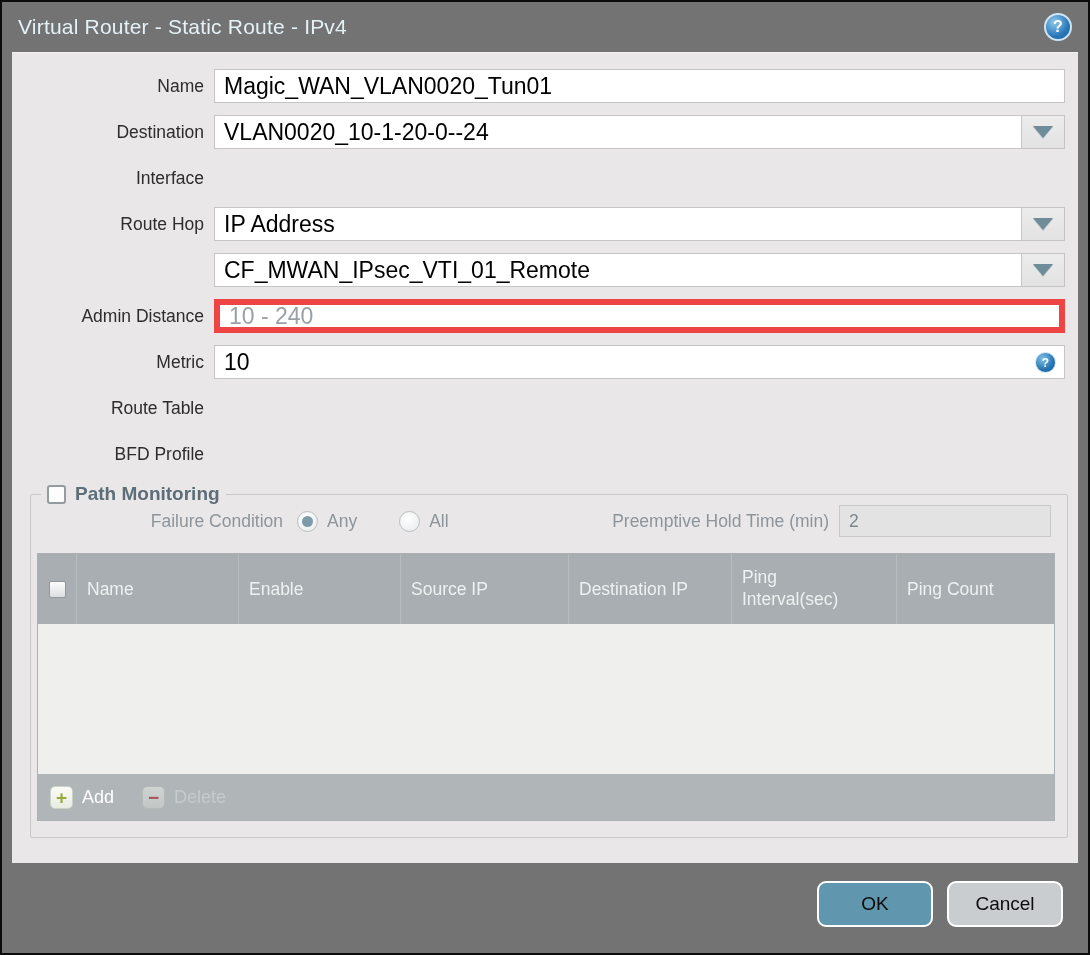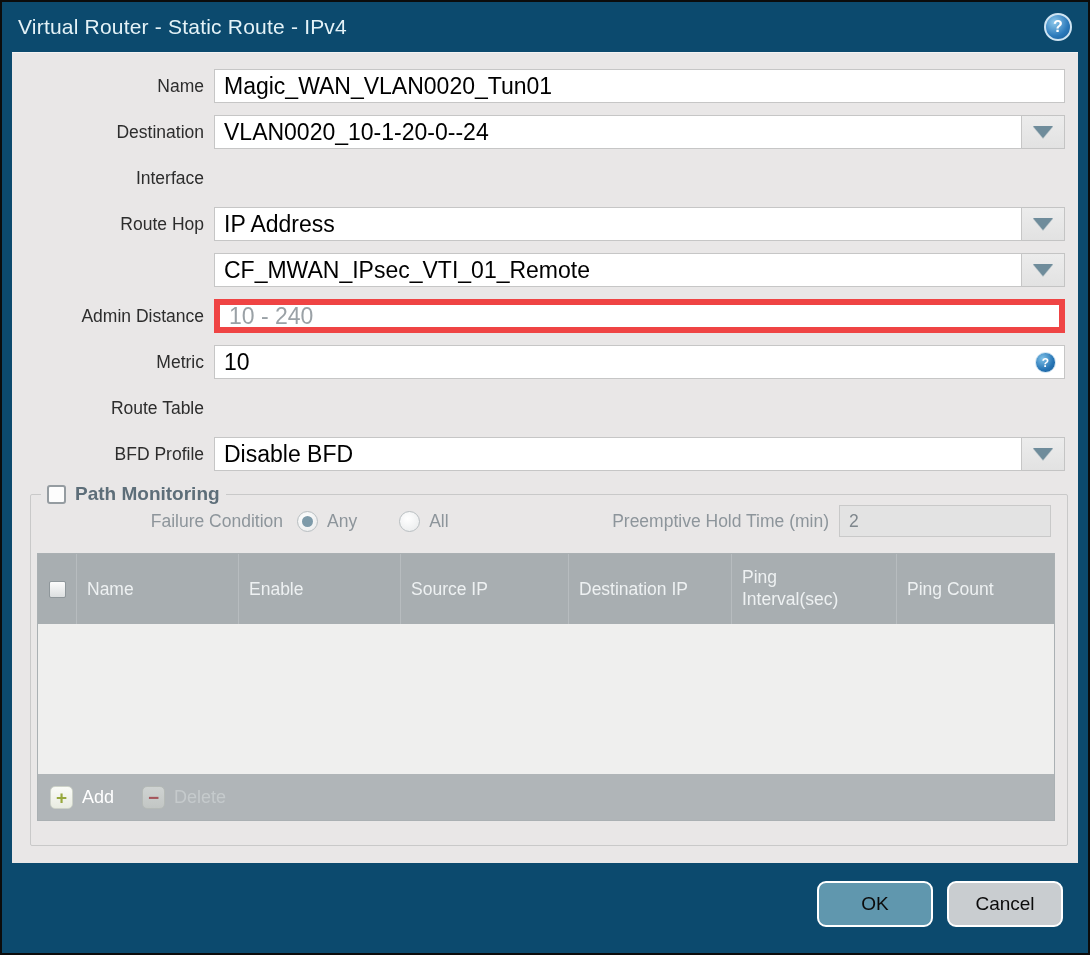--- a/index.html
+++ b/index.html
@@ -2,21 +2,21 @@
 <html><head>
 <meta charset="utf-8">
 <style>
   html, body { margin: 0; padding: 0; background: #222; }
   * { box-sizing: border-box; font-family: "Liberation Sans", sans-serif; }
 
   .screen {
     position: relative;
     width: 1090px;
     height: 955px;
-    background: #0c4a6e;
+    background: #737373;
     border: 2px solid #0c0c0c;
     overflow: hidden;
   }
 
   
   .titlebar {
     position: absolute; top: 0; left: 0; right: 0; height: 50px;
     display: flex; align-items: center; padding: 0 16px;
   }
   .titlebar .title {
@@ -80,21 +80,21 @@
     background: radial-gradient(circle at 35% 30%, #7fc1e8, #2674b4 60%, #1a5c97);
     border: 1px solid #cfe4f2;
     color: #fff; font-size: 12px; font-weight: bold;
     display: flex; align-items: center; justify-content: center;
     cursor: pointer;
   }
 
   
   fieldset.pm {
     border: 1px solid #c9c9c9; border-radius: 2px;
-    margin: 2px 10px 0 18px; padding: 0 0 24px 0;
+    margin: 2px 10px 0 18px; padding: 0 0 16px 0;
   }
   fieldset.pm legend {
     margin-left: 10px; padding: 0 6px;
     display: flex; align-items: center; gap: 9px;
     font-size: 19px; font-weight: bold; color: #5d6e79;
   }
   .pm-checkbox {
     width: 19px; height: 19px; border-radius: 3px;
     background: #fdfdfd; border: 2px solid #959ca1; cursor: pointer;
   }
@@ -244,26 +244,20 @@
         <span class="field-help">?</span>
       </span>
     </div>
 
     <div class="form-row">
       <span class="lbl">Route Table</span>
     </div>
 
     <div class="form-row">
       <span class="lbl">BFD Profile</span>
-      <span class="field">
-        <input class="txt" type="text" value="Disable BFD" style="">
-        <span class="dd-btn">
-          <span class="tri-down"></span>
-        </span>
-      </span>
     </div>
 
     <fieldset class="pm">
       <legend>
         <span class="pm-checkbox"></span>
         <span>Path Monitoring</span>
       </legend>
 
       <div class="fc-row">
         <span class="fc-label">Failure Condition</span>

